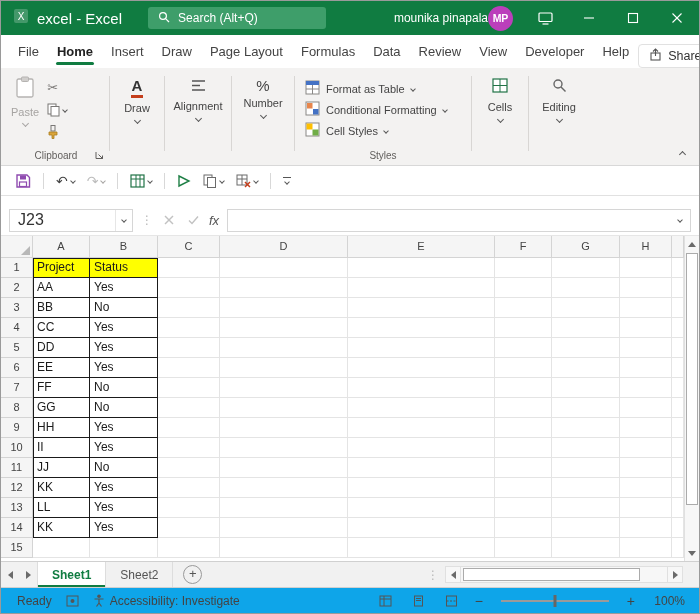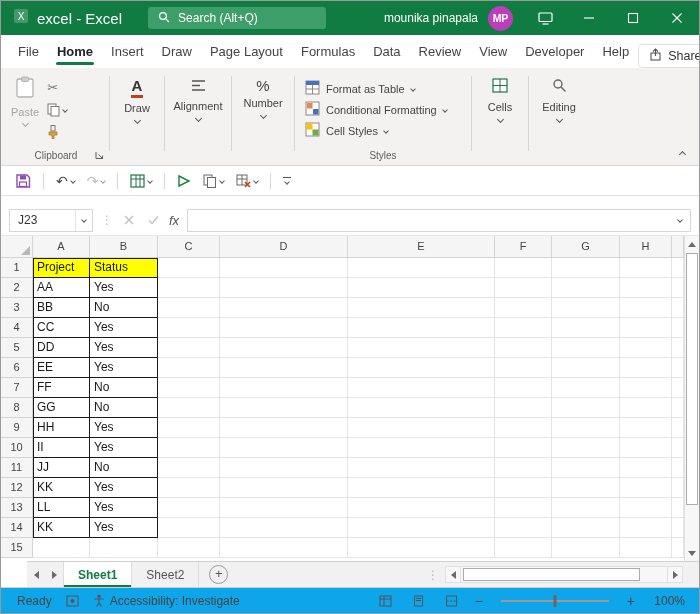--- a/index.html
+++ b/index.html
@@ -7,21 +7,21 @@
   body{font-family:"Liberation Sans","DejaVu Sans",sans-serif;background:#fff;}
   .app{width:700px;height:614px;border:1px solid #9a9a9a;display:flex;flex-direction:column;background:#fff;overflow:hidden;}
   .flexspace{flex:1;}
 
   
   .titlebar{flex:0 0 34px;background:var(--green,#107C41);display:flex;align-items:center;color:#fff;}
   .tb-left{display:flex;align-items:center;margin-left:12px;gap:8px;}
   .tb-title{font-size:15px;white-space:nowrap;}
   .searchpill{margin-left:26px;width:178px;height:22px;background:var(--searchbg,#3E9E6A);border-radius:3px;display:flex;align-items:center;gap:8px;padding-left:10px;font-size:12px;color:#fff;}
   .tb-right{margin-left:auto;display:flex;align-items:center;height:100%;}
-  .tb-user{font-size:12px;margin-right:10px;white-space:nowrap;}
+  .tb-user{font-size:12px;white-space:nowrap;}
   .avatar{width:25px;height:25px;border-radius:50%;background:var(--avatar,#BB3FBB);color:#fff;font-size:10.5px;display:flex;align-items:center;justify-content:center;margin-right:10px;font-weight:bold;}
   .tb-btn{width:44px;height:100%;display:flex;align-items:center;justify-content:center;}
 
   
   .menubar{flex:0 0 33px;display:flex;align-items:flex-end;padding-left:8px;background:#fff;font-size:13px;color:#444;}
   .mtab{padding:0 9px;height:100%;display:flex;align-items:center;position:relative;white-space:nowrap;}
   .mtab.active{font-weight:bold;color:#222;}
   .mtab.active::after{content:"";position:absolute;left:8px;right:8px;bottom:3px;height:3px;background:var(--green,#107C41);border-radius:2px;}
   .share-btn{margin-left:auto;margin-right:10px;display:flex;align-items:center;gap:6px;border:1px solid #e1e1e1;border-radius:4px;height:24px;padding:0 10px;font-size:12.5px;color:#333;background:#fff;}
 
@@ -62,21 +62,21 @@
   .qsep{width:1px;height:16px;background:#d8d8d8;}
   .arrowglyph{font-size:14px;color:#444;line-height:1;}
   .arrowglyph.disabled{color:#bdbdbd;}
   .ovl-chev{display:flex;flex-direction:column;align-items:center;gap:2px;}
   .ovl-chev .bar{width:8px;height:1.5px;background:#555;}
 
   .fspacer{flex:0 0 9px;background:#fff;}
 
   
   .formulabar{flex:0 0 31px;background:#fff;display:flex;align-items:center;padding:0 8px;gap:8px;border-bottom:1px solid #e6e6e6;}
-  .namebox{width:84px;height:23px;border:1px solid #d6d6d6;display:flex;align-items:center;font-size:12px;color:#333;padding-left:8px;background:#fff;}
+  .namebox{width:124px;height:23px;border:1px solid #d6d6d6;display:flex;align-items:center;font-size:16px;color:#333;padding-left:8px;background:#fff;}
   .namebox .nbval{flex:1;}
   .nb-div{width:1px;height:21px;background:#e6e6e6;margin-right:6px;}
   .fdots{color:#b9b9b9;font-size:12px;}
   .fbtn{display:flex;align-items:center;justify-content:center;width:16px;}
   .fx{color:#555;font-style:italic;font-family:Liberation Sans, sans-serif;font-size:13px;width:auto;}
   .finput{flex:1;height:23px;border:1px solid #d6d6d6;display:flex;align-items:center;padding:0 8px;font-size:12px;background:#fff;}
   .finput .chev{margin-left:auto;}
 
   
   .gridwrap{flex:1;position:relative;background:#fff;overflow:hidden;}
@@ -89,21 +89,21 @@
   .corner{position:relative;}
   .corner::after{content:"";position:absolute;right:2px;bottom:2px;border-left:9px solid transparent;border-bottom:9px solid #b8b8b8;}
   .tbl-outline{position:absolute;left:32px;top:22px;width:125px;height:280px;border:1px solid #1a1a1a;pointer-events:none;}
   .vscroll{position:absolute;right:0;top:0;bottom:0;width:15px;background:#f7f7f7;border-left:1px solid #e0e0e0;}
   .vbtn{position:absolute;left:0;right:0;height:16px;display:flex;align-items:center;justify-content:center;}
   .vbtn.up{top:0;}
   .vbtn.down{bottom:0;}
   .vthumb{position:absolute;left:1px;right:1px;top:17px;height:252px;background:#fff;border:1px solid #ababab;}
 
   
-  .tabbar{flex:0 0 26px;background:#f1f1f1;border-top:1px solid #d0d0d0;display:flex;align-items:stretch;position:relative;margin-left:26px;}
+  .tabbar{flex:0 0 26px;background:#f1f1f1;border-top:1px solid #d0d0d0;display:flex;align-items:stretch;position:relative;}
   .tnav{width:18px;display:flex;align-items:center;justify-content:center;}
   .stab{padding:0 14px;display:flex;align-items:center;font-size:12px;color:#555;border-right:1px solid #ddd;position:relative;white-space:nowrap;}
   .stab.active{background:#fff;color:var(--green,#107C41);font-weight:bold;border-left:1px solid #ddd;}
   .stab.active::after{content:"";position:absolute;left:0;right:0;bottom:0;height:2px;background:var(--green,#107C41);}
   .newsheet{width:19px;height:19px;margin:3px 0 0 10px;border:1px solid #9a9a9a;border-radius:50%;color:#555;font-size:13px;line-height:16px;text-align:center;flex:0 0 auto;}
   .tab-dots{display:flex;align-items:center;color:#b9b9b9;font-size:12px;margin-right:6px;}
   .hscroll{display:flex;align-items:center;margin:4px 16px 4px 0;width:238px;}
   .hbtn{width:16px;height:17px;display:flex;align-items:center;justify-content:center;background:#f7f7f7;border:1px solid #e0e0e0;}
   .htrack{flex:1;height:17px;background:#f7f7f7;position:relative;border-top:1px solid #e0e0e0;border-bottom:1px solid #e0e0e0;}
   .hthumb{position:absolute;left:2px;top:1px;bottom:1px;width:86%;background:#fff;border:1px solid #ababab;}

